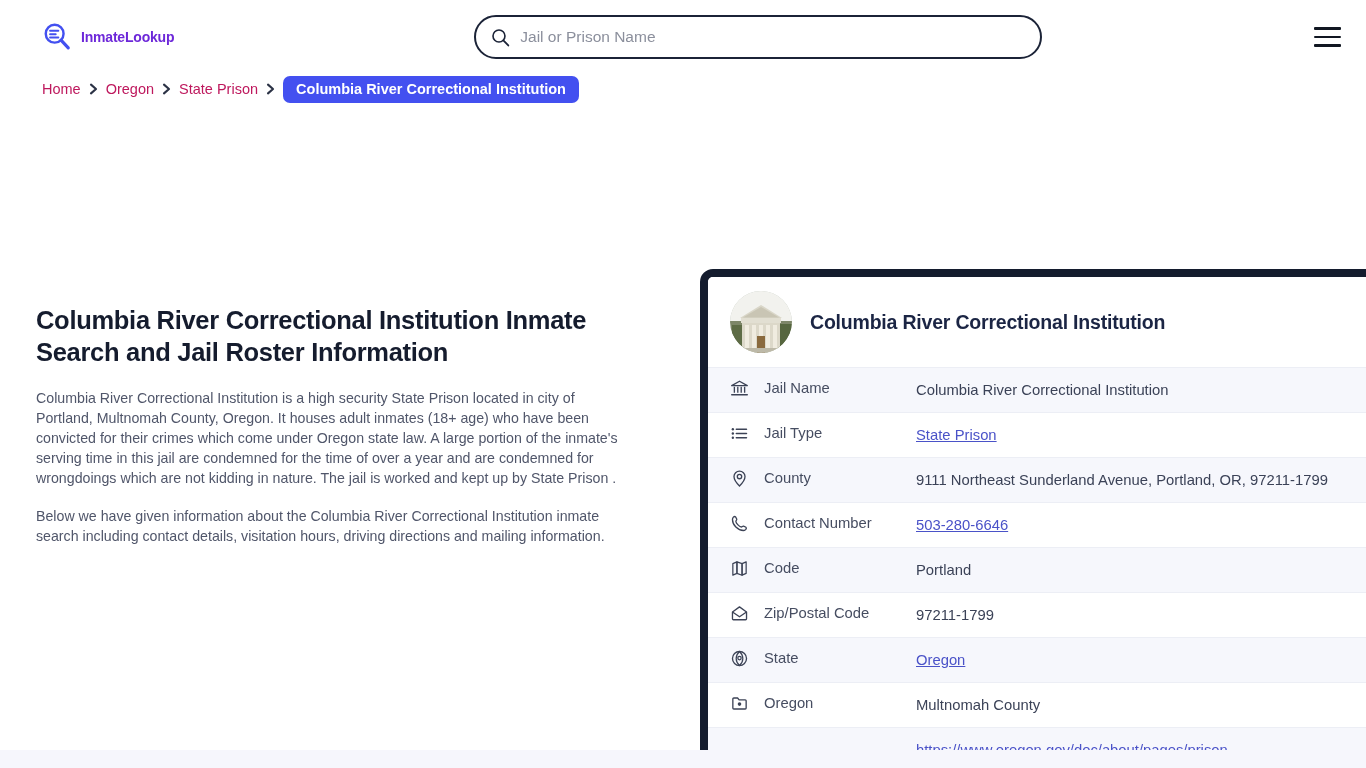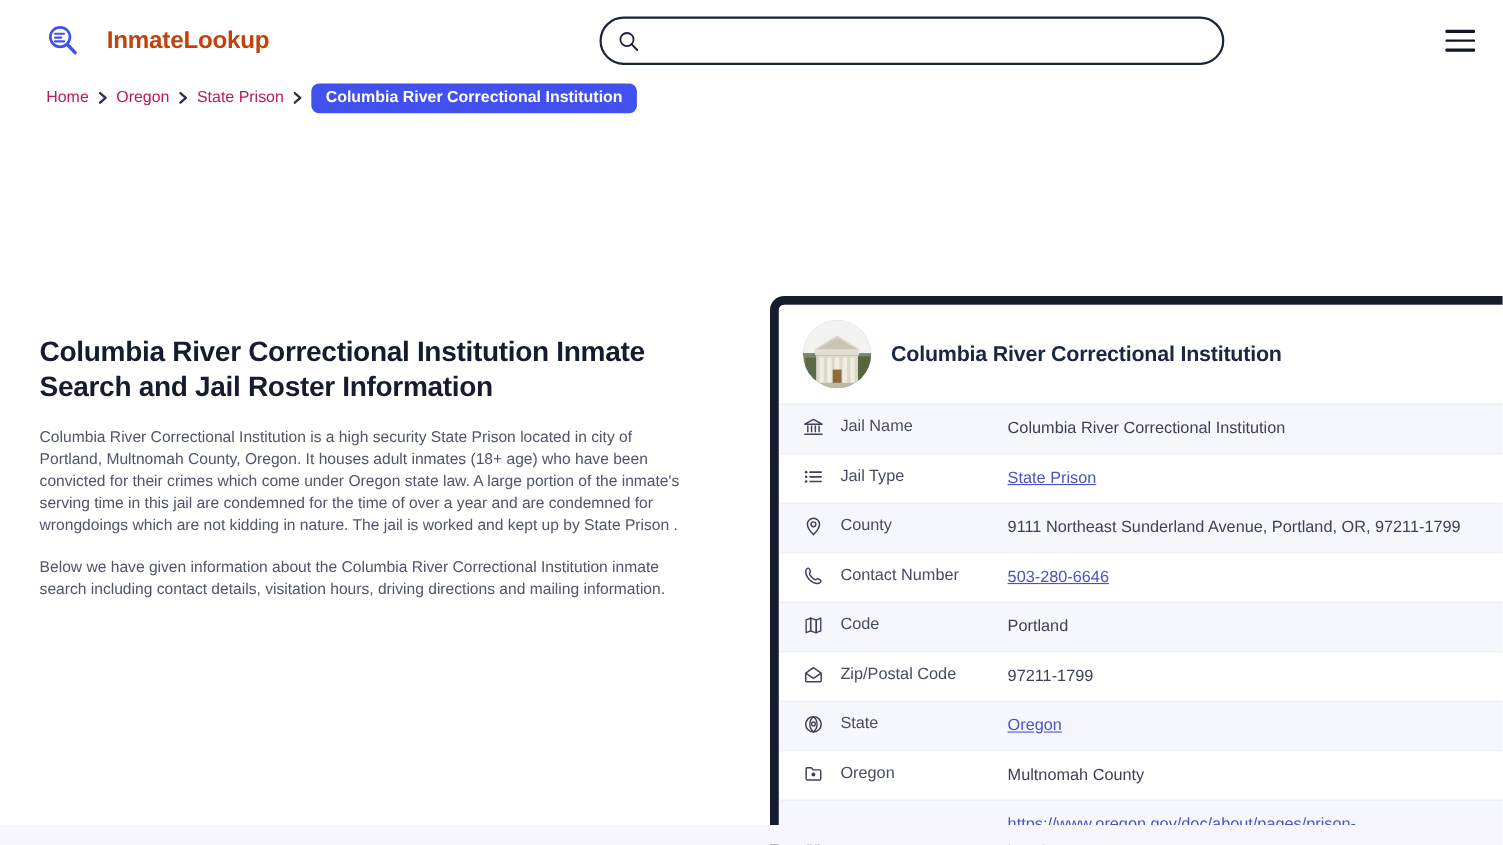--- a/index.html
+++ b/index.html
@@ -28,26 +28,25 @@
   }
 
   .brand {
     display: flex;
     align-items: center;
     gap: 9px;
     flex: 0 0 auto;
   }
   .brand-icon { width: 30px; height: 30px; display: block; }
   .brand-name {
-    font-size: 22px;
+    font-size: 14px;
     font-weight: 700;
     letter-spacing: -0.2px;
-    color: #c2410c;
+    color: #6d28d9;
     white-space: nowrap;
-    margin-left: 16px;
   }
 
   .header-spacer-left { width: 300px; }
 
   .search-wrap {
     display: flex;
     align-items: stretch;
     width: 568px;
     height: 44px;
     border: 2px solid #1b2337;
@@ -266,20 +265,21 @@
   </div>
 
   <div class="header-spacer-left"></div>
 
   <div class="search-wrap">
     <div class="search-field">
       <svg class="search-glass" viewBox="0 0 20 20">
         <circle cx="8.4" cy="8.4" r="6.3" fill="none" stroke="#1b2337" stroke-width="1.7"></circle>
         <line x1="13" y1="13" x2="18.2" y2="18.4" stroke="#1b2337" stroke-width="1.9" stroke-linecap="round"></line>
       </svg>
+      <input class="search-input" type="text" placeholder="Jail or Prison Name" style="">
     </div>
   </div>
 
   <div class="hamburger">
     <span></span>
     <span></span>
     <span></span>
   </div>
 </div>
 

